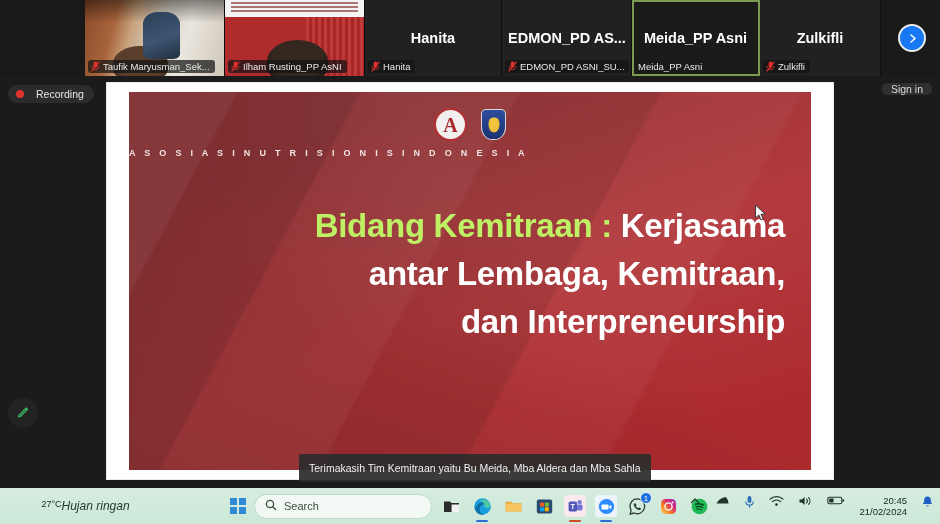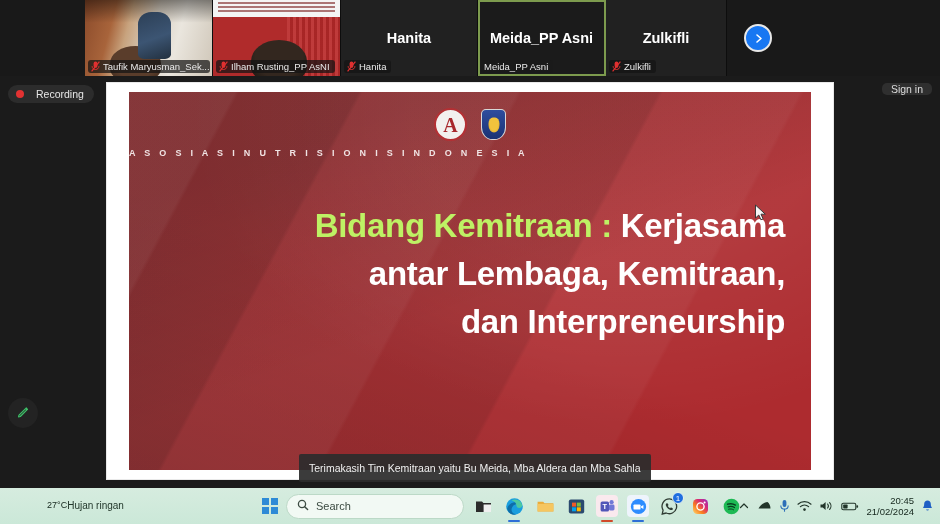--- a/index.html
+++ b/index.html
@@ -17,21 +17,21 @@
     background: #191919;
     display: flex; align-items: stretch;
   }
   .strip-pad { width: 85px; background: #191919; flex: none; }
   .tile {
     position: relative; flex: none; height: 76px;
     background: #1d1d1d;
     border-right: 1px solid #0d0d0d;
     overflow: hidden;
   }
-  .tile.video { width: 128px; }
+  .tile.video { width: 140px; }
   .tile.name-only { width: 137px; background: #212121; }
   .tile.active { outline: 2px solid #7d9b4e; outline-offset: -2px; z-index: 3; background:#1b1b1b; }
 
   .tile-bigname {
     position: absolute; left: 0; right: 0; top: 50%;
     transform: translateY(-50%);
     text-align: center;
     color: #fff; font-size: 14.5px; font-weight: bold;
     white-space: nowrap; overflow: hidden;
     padding: 0 6px;
@@ -207,23 +207,23 @@
 
   
   .taskbar {
     position: absolute; left: 0; bottom: 0; width: 940px; height: 36px;
     background: linear-gradient(180deg,#d6ecdf 0%, #cbe8d8 100%);
     display: flex; align-items: center;
   }
   .weather { display: flex; flex-direction: row; justify-content: center;
     padding-left: 5px; width: 110px; line-height: 1.2; margin-left: 28px; }
   .weather .t { font-size: 9px; color: #14261c; }
-  .weather .d { font-size: 10px; color: #23382c; }
+  .weather .d { font-size: 12px; color: #23382c; font-style: italic; }
   .tb-center { position: absolute; left: 50%; transform: translateX(-50%);
-    display: flex; align-items: center; gap: 8px; margin-left: 32px; }
+    display: flex; align-items: center; gap: 8px; }
   .win-logo { display: grid; grid-template-columns: 7px 7px; grid-template-rows: 7px 7px;
     gap: 2px; }
   .win-logo i { background: #2e8ad6; display: block; }
   .searchbox {
     display: flex; align-items: center; gap: 7px;
     width: 178px; height: 25px; border-radius: 13px;
     background: #f2f9f4; border: 1px solid #bcd9c7;
     padding: 0 10px;
     color: #3c4b42; font-size: 11px;
   }
@@ -232,21 +232,21 @@
     display:flex; align-items:center; justify-content:center; flex:none; }
   .ic.active-underline::after {
     content:""; position:absolute; left:50%; transform:translateX(-50%);
     bottom:-5px; width:12px; height:2.5px; border-radius:2px; background:#d04a2a;
   }
   .ic.active-underline.blue::after { background:#2e6fd6; }
   .ic-badge { position:absolute; top:-3px; right:-4px; min-width:12px; height:12px;
     border-radius:6px; background:#1f6ee0; color:#fff; font-size:8px;
     display:flex; align-items:center; justify-content:center; padding:0 2px;
     border:1px solid #e9f5ee; }
-  .tray { position: absolute; right: 6px; display: flex; align-items: center; gap: 7px; }
+  .tray { position: absolute; right: 6px; display: flex; align-items: flex-start; gap: 14px; }
   .clock { text-align: right; line-height: 1.18; color: #14261c; }
   .clock .h { font-size: 9.5px; }
   .clock .dt { font-size: 9.5px; }
   .tray svg { display: block; }
 </style>
 </head>
 <body>
 
 <div id="app">
 
@@ -293,20 +293,33 @@
           <svg viewBox="0 0 9 11">
               <rect x="2.6" y="0.6" width="3.8" height="6.2" rx="1.9" fill="#e03030"></rect>
               <path d="M1.1 5.2c0 2 1.5 3.3 3.4 3.3S7.9 7.2 7.9 5.2" stroke="#e03030" stroke-width="1" fill="none"></path>
               <line x1="0.6" y1="10.4" x2="8.4" y2="0.6" stroke="#e03030" stroke-width="1.2"></line>
             </svg>
         </span>
         <span>Hanita</span>
       </div>
     </div>
 
+    <div class="tile name-only" style="width:130px">
+      <div class="tile-bigname">EDMON_PD  AS...</div>
+      <div class="tile-label">
+        <span class="mic-muted">
+          <svg viewBox="0 0 9 11">
+              <rect x="2.6" y="0.6" width="3.8" height="6.2" rx="1.9" fill="#e03030"></rect>
+              <path d="M1.1 5.2c0 2 1.5 3.3 3.4 3.3S7.9 7.2 7.9 5.2" stroke="#e03030" stroke-width="1" fill="none"></path>
+              <line x1="0.6" y1="10.4" x2="8.4" y2="0.6" stroke="#e03030" stroke-width="1.2"></line>
+            </svg>
+        </span>
+        <span>EDMON_PD ASNI_SU...</span>
+      </div>
+    </div>
 
     <div class="tile name-only active" style="width:128px">
       <div class="tile-bigname">Meida_PP Asni</div>
       <div class="tile-label">
         <span>Meida_PP Asni</span>
       </div>
     </div>
 
     <div class="tile name-only" style="width:121px">
       <div class="tile-bigname">Zulkifli</div>

